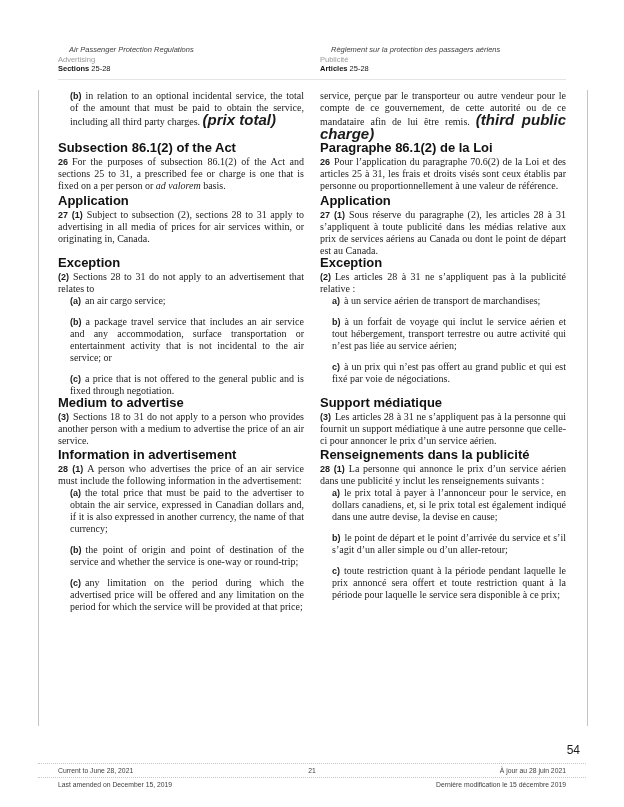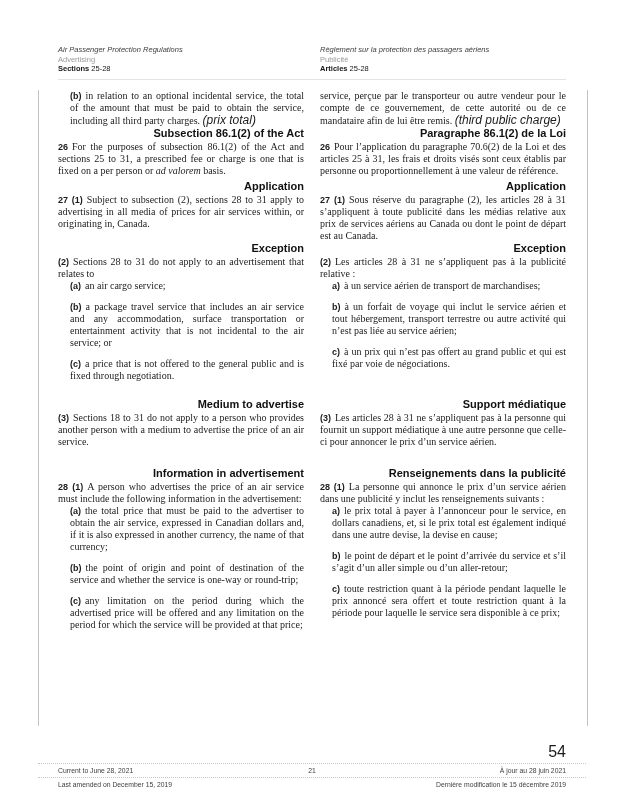--- a/index.html
+++ b/index.html
@@ -7,43 +7,43 @@
         font-family:"Liberation Serif",serif;color:#1b1b1b;}
   
   .side-rule{position:absolute;width:1px;background:#c3c3c3;top:90px;height:636px;}
   .rule-left{left:38px;}
   .rule-right{left:587px;}
   
   .doc-header{position:absolute;top:45px;left:58px;width:508px;display:flex;gap:16px;
               padding-bottom:5px;border-bottom:1px solid #e4e4e4;
               font-family:"Liberation Sans",sans-serif;font-size:7.5px;line-height:9.5px;}
   .header-col{flex:1;min-width:0;}
-  .h-title{font-style:italic;color:#3d3d3d;}
+  .h-title{font-style:italic;color:#3d3d3d;margin-left:11px;}
   .h-sub{color:#9b9b9b;}
   .h-sec{color:#141414;}
   .h-sec .b{font-weight:bold;}
   
   .doc-body{position:absolute;top:90px;left:58px;width:508px;}
   .row{display:flex;gap:16px;}
   .cell{flex:1;min-width:0;}
   .p{margin:0 0 9px;font-size:10px;line-height:12px;text-align:justify;}
   .cell .p:last-child{margin-bottom:0;}
   .cl{margin-left:12px;}
   .h{margin:0 0 2px;font-family:"Liberation Sans",sans-serif;font-weight:bold;
-     font-size:11px;line-height:12px;color:#111;text-align:right;}
+     font-size:13px;line-height:12px;color:#111;text-align:left;}
   .num,.lbl{font-family:"Liberation Sans",sans-serif;font-weight:bold;font-size:9px;margin-right:4px;}
-  .term{font-family:"Liberation Sans",sans-serif;font-style:italic;font-size:12px;}
+  .term{font-family:"Liberation Sans",sans-serif;font-style:italic;font-size:15px;font-weight:bold;}
   .it{font-style:italic;}
   .r3{margin-top:3px;}
   .r4{margin-top:0;}
-  .r6{margin-top:16px;}
-  .r7{margin-top:19px;}
+  .r6{margin-top:0;}
+  .r7{margin-top:2px;}
   
-  .page-num{position:absolute;right:58px;top:743px;font-family:"Liberation Sans",sans-serif;
-            font-size:16px;color:#1b1b1b;}
+  .page-num{position:absolute;right:44px;top:743px;font-family:"Liberation Sans",sans-serif;
+            font-size:12px;color:#1b1b1b;}
   .doc-footer{position:absolute;left:38px;width:548px;top:763px;
               font-family:"Liberation Sans",sans-serif;font-size:6.8px;color:#3e3e3e;}
   .f-line{border-top:1px dotted #c7c7c7;padding:3px 20px 0;display:flex;
           justify-content:space-between;position:relative;}
   .f-line + .f-line{margin-top:3px;}
   .f-center{position:absolute;left:0;right:0;text-align:center;color:#3e3e3e;}
 </style>
 </head>
 <body>
 

